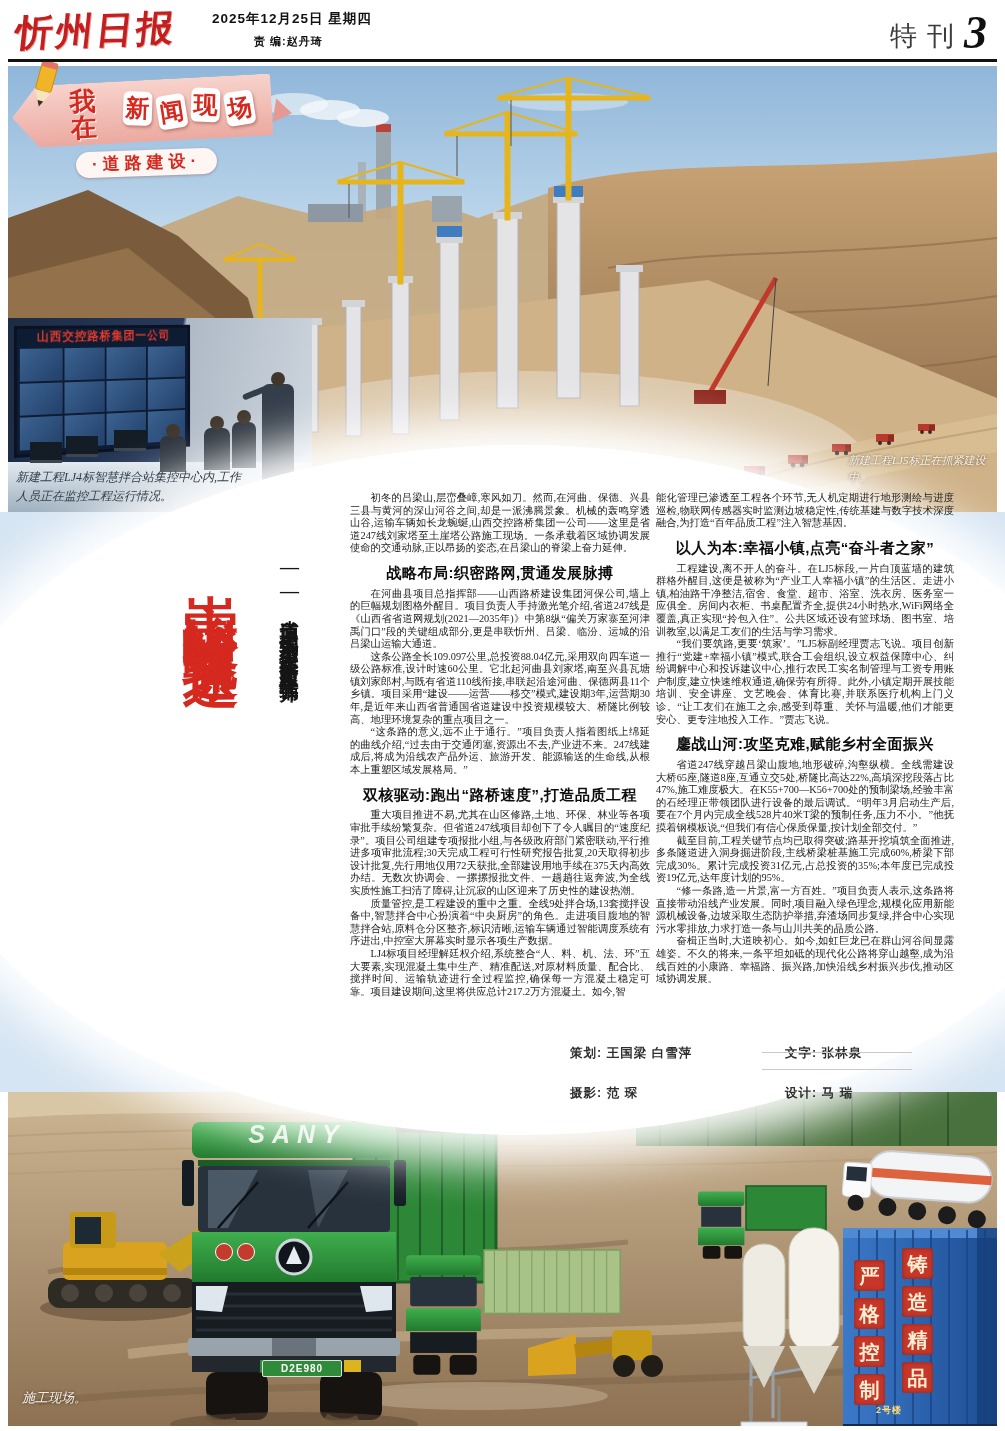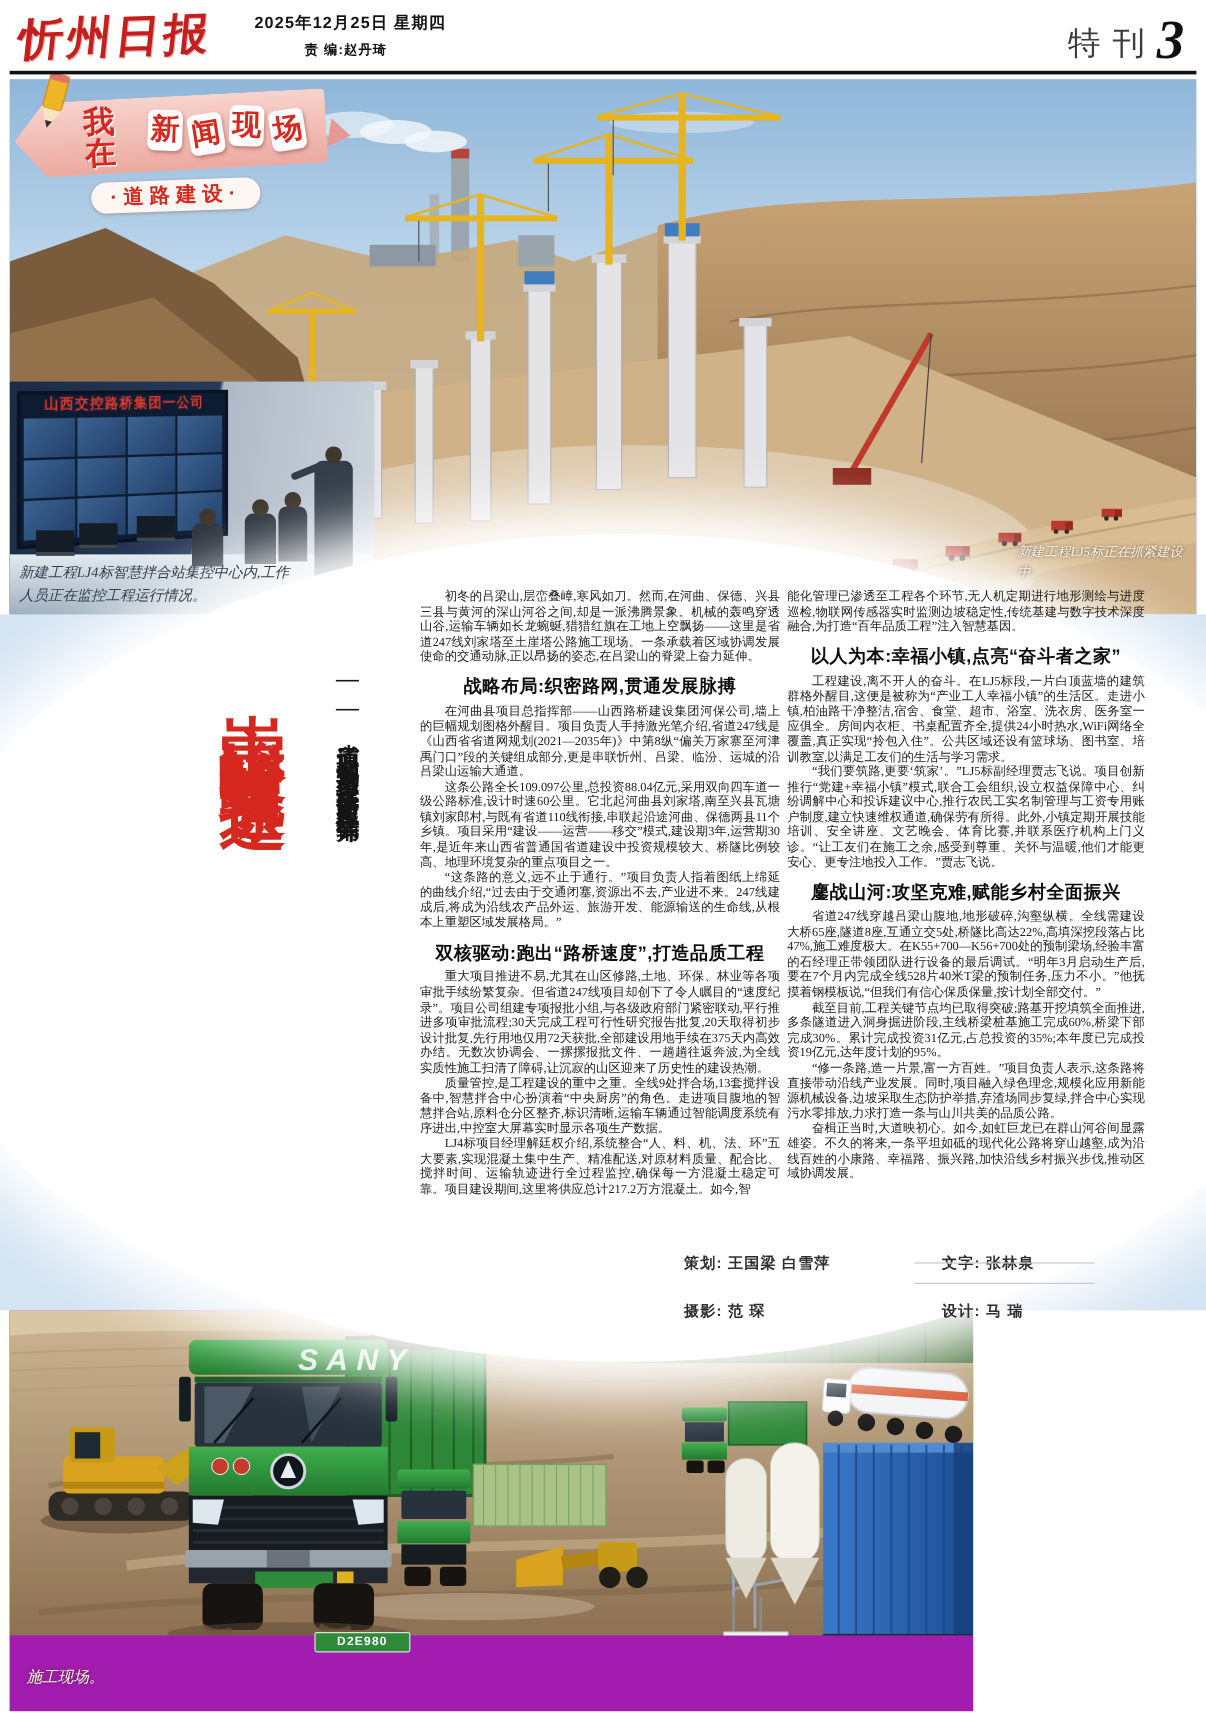--- a/index.html
+++ b/index.html
@@ -89,21 +89,21 @@
     margin:9px 0 5px;letter-spacing:.5px;}
 
   
   .credits{position:absolute;left:570px;top:1046px;z-index:10;display:grid;
     grid-template-columns:215px 170px;row-gap:25px;font:700 12.5px/1.2 "Liberation Sans",sans-serif;color:#2e2e2e;}
   .credit-cell{white-space:nowrap;letter-spacing:1px;}
   .credit-rule{position:absolute;height:1px;background:#c9c9c9;width:150px;left:762px;z-index:10;}
   .rule-a{top:1052px;} .rule-b{top:1069px;}
 
   
-  .photo-bottom{position:absolute;left:8px;top:1092px;width:803px;height:334px;overflow:hidden;z-index:2;background:#a21caf;}
+  .photo-bottom{position:absolute;left:8px;top:1092px;width:989px;height:334px;overflow:hidden;z-index:2;background:#0c4a6e;}
   .photo-bottom svg{position:absolute;inset:0;}
   .truck-brand{position:absolute;left:190px;top:30px;width:198px;text-align:center;z-index:6;
     font:900 25px/1 "Liberation Sans",sans-serif;font-style:italic;color:#eef5ee;letter-spacing:7px;opacity:.92;}
   .license-plate{position:absolute;left:254px;top:268px;width:80px;height:17px;z-index:6;background:#2f8b3a;
     border:1px solid #d8e6d8;border-radius:2px;color:#fff;font:700 10px/15px "Liberation Sans",sans-serif;
     text-align:center;letter-spacing:1px;}
   .banner-col{position:absolute;z-index:6;display:flex;flex-direction:column;gap:7px;}
   .banner-a{left:846px;top:168px;} .banner-b{left:894px;top:156px;}
   .banner-tile{width:31px;height:31px;background:var(--banner-red);border-radius:3px;
     display:flex;align-items:center;justify-content:center;color:#ffefd2;
@@ -316,21 +316,21 @@
   <div class="blue-band"></div>
   <div class="white-oval"></div>
 
   <div class="caption caption-left">新建工程LJ4标智慧拌合站集控中心内,工作人员正在监控工程运行情况。</div>
   <div class="caption caption-right">新建工程LJ5标正在抓紧建设中。</div>
 
   <h1 class="headline">崇山峻岭筑通途</h1>
   <div class="subtitle">——省道二四七线刘家塔至土崖塔公路新建工程全线铺开</div>
 
   <article class="col col1">
-    <p class="body-p">初冬的吕梁山,层峦叠嶂,寒风如刀。然而,在河曲、保德、兴县三县与黄河的深山河谷之间,却是一派沸腾景象。机械的轰鸣穿透山谷,运输车辆如长龙蜿蜒,猎猎红旗在工地上空飘扬——这里是省道247线刘家塔至土崖塔公路施工现场。一条承载着区域协调发展使命的交通动脉,正以昂扬的姿态,在吕梁山的脊梁上奋力延伸。</p>
+    <p class="body-p">初冬的吕梁山,层峦叠嶂,寒风如刀。然而,在河曲、保德、兴县三县与黄河的深山河谷之间,却是一派沸腾景象。机械的轰鸣穿透山谷,运输车辆如长龙蜿蜒,山西交控路桥集团一公司——这里是省道247线刘家塔至土崖塔公路施工现场。一条承载着区域协调发展使命的交通动脉,正以昂扬的姿态,在吕梁山的脊梁上奋力延伸。</p>
     <h3 class="sec-h">战略布局:织密路网,贯通发展脉搏</h3>
     <p class="body-p">在河曲县项目总指挥部——山西路桥建设集团河保公司,墙上的巨幅规划图格外醒目。项目负责人手持激光笔介绍,省道247线是《山西省省道网规划(2021—2035年)》中第8纵“偏关万家寨至河津禹门口”段的关键组成部分,更是串联忻州、吕梁、临汾、运城的沿吕梁山运输大通道。</p>
     <p class="body-p">这条公路全长109.097公里,总投资88.04亿元,采用双向四车道一级公路标准,设计时速60公里。它北起河曲县刘家塔,南至兴县瓦塘镇刘家郎村,与既有省道110线衔接,串联起沿途河曲、保德两县11个乡镇。项目采用“建设——运营——移交”模式,建设期3年,运营期30年,是近年来山西省普通国省道建设中投资规模较大、桥隧比例较高、地理环境复杂的重点项目之一。</p>
     <p class="body-p">“这条路的意义,远不止于通行。”项目负责人指着图纸上绵延的曲线介绍,“过去由于交通闭塞,资源出不去,产业进不来。247线建成后,将成为沿线农产品外运、旅游开发、能源输送的生命线,从根本上重塑区域发展格局。”</p>
     <h3 class="sec-h">双核驱动:跑出“路桥速度”,打造品质工程</h3>
     <p class="body-p">重大项目推进不易,尤其在山区修路,土地、环保、林业等各项审批手续纷繁复杂。但省道247线项目却创下了令人瞩目的“速度纪录”。项目公司组建专项报批小组,与各级政府部门紧密联动,平行推进多项审批流程;30天完成工程可行性研究报告批复,20天取得初步设计批复,先行用地仅用72天获批,全部建设用地手续在375天内高效办结。无数次协调会、一摞摞报批文件、一趟趟往返奔波,为全线实质性施工扫清了障碍,让沉寂的山区迎来了历史性的建设热潮。</p>
     <p class="body-p">质量管控,是工程建设的重中之重。全线9处拌合场,13套搅拌设备中,智慧拌合中心扮演着“中央厨房”的角色。走进项目腹地的智慧拌合站,原料仓分区整齐,标识清晰,运输车辆通过智能调度系统有序进出,中控室大屏幕实时显示各项生产数据。</p>
     <p class="body-p">LJ4标项目经理解廷权介绍,系统整合“人、料、机、法、环”五大要素,实现混凝土集中生产、精准配送,对原材料质量、配合比、搅拌时间、运输轨迹进行全过程监控,确保每一方混凝土稳定可靠。项目建设期间,这里将供应总计217.2万方混凝土。如今,智</p>
   </article>
 

